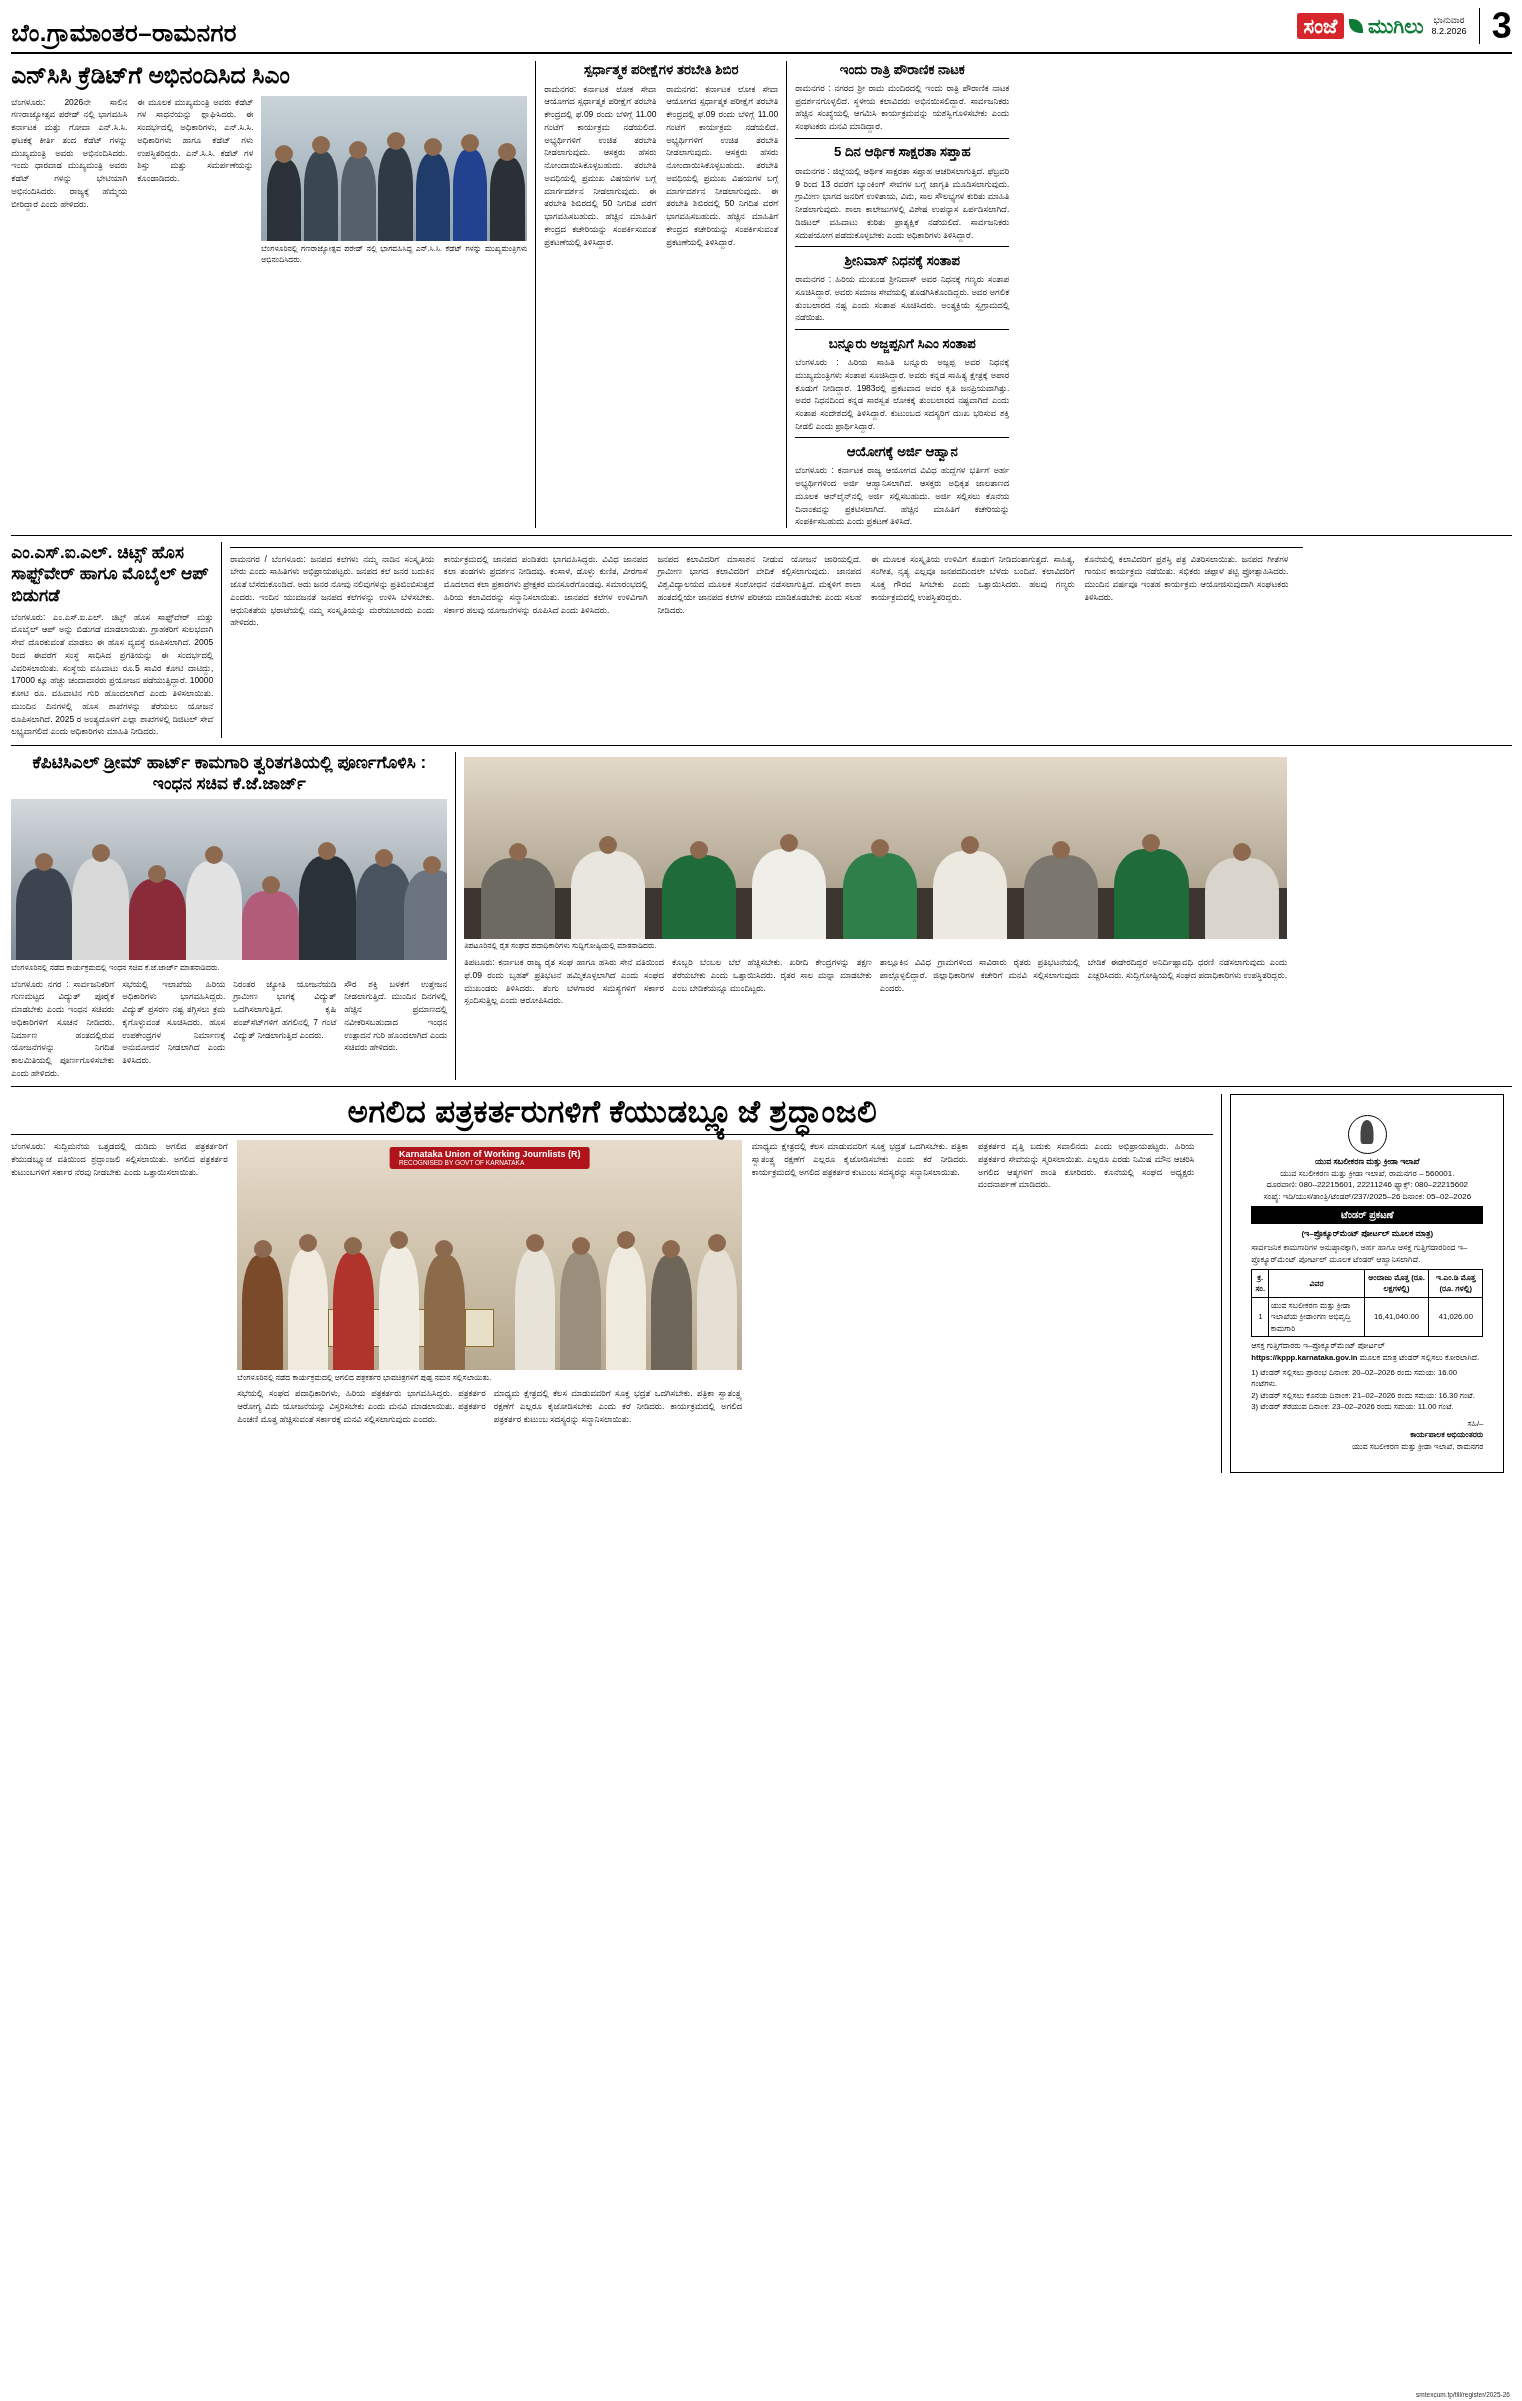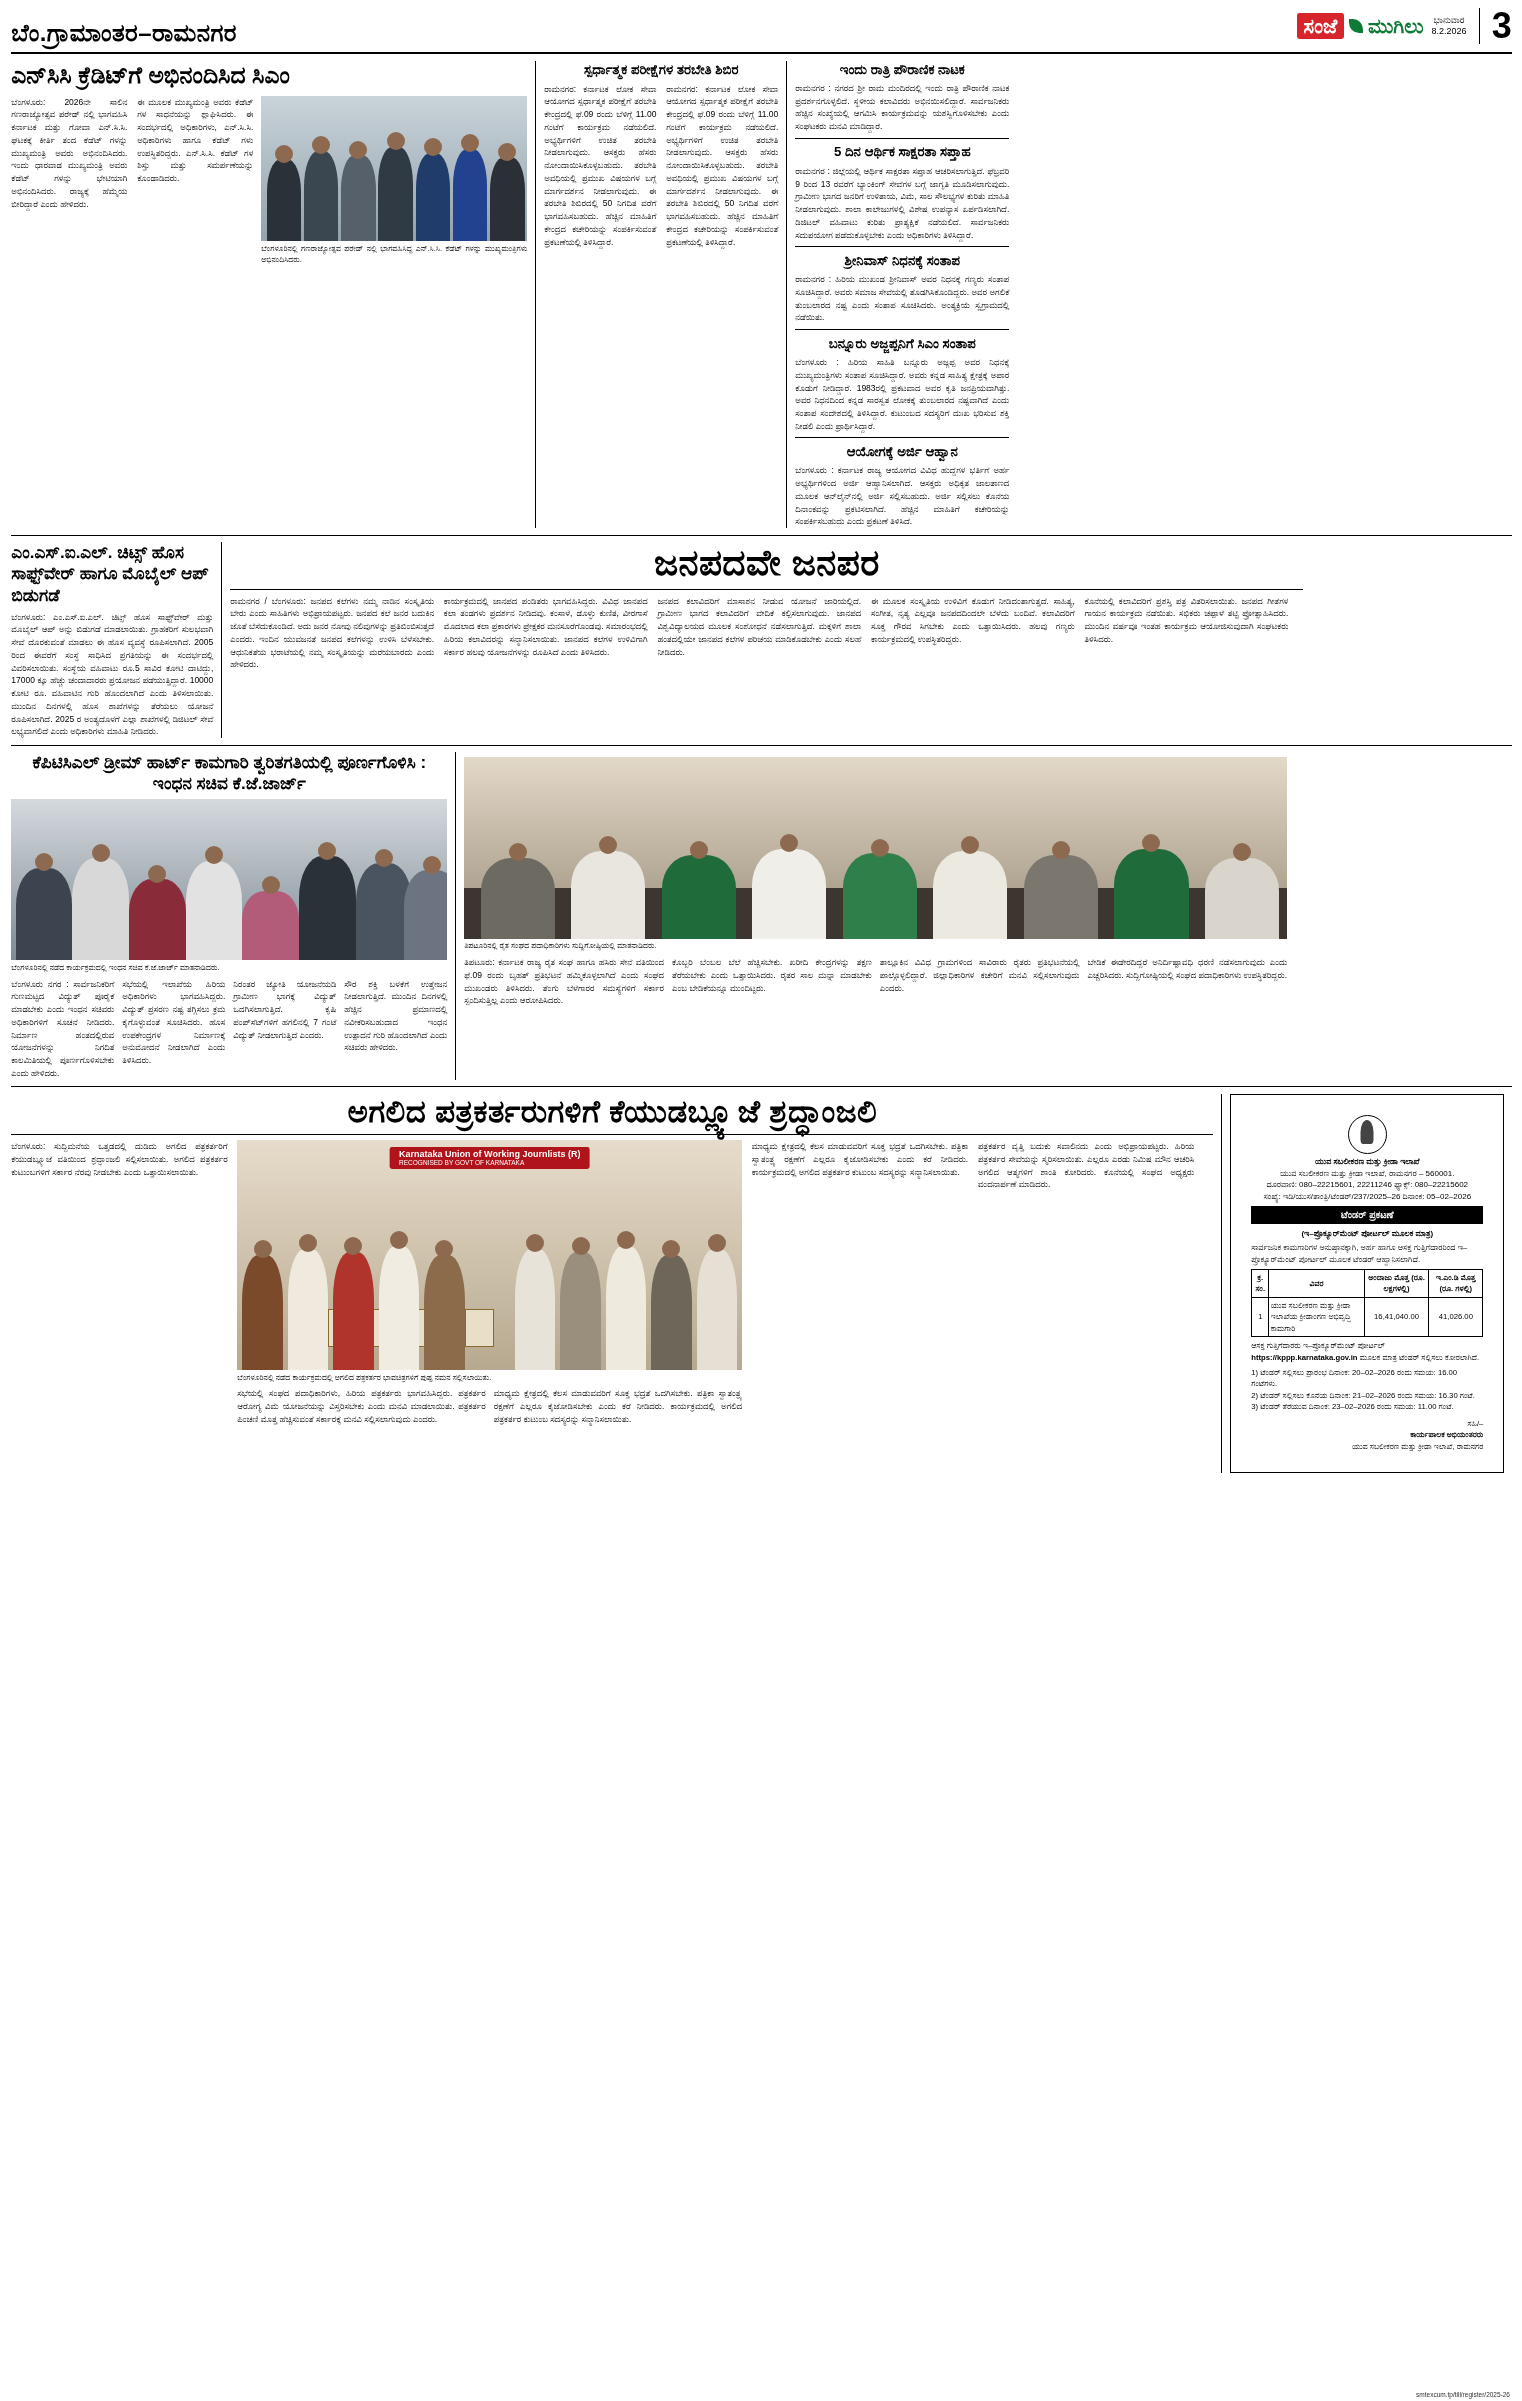--- a/index.html
+++ b/index.html
@@ -140,21 +140,20 @@
 
   <div class="grid">
     <div style="width:202px;">
       <div class="hl-md">ಎಂ.ಎಸ್.ಐ.ಎಲ್. ಚಿಟ್ಸ್‌ ಹೊಸ ಸಾಫ್ಟ್‌ವೇರ್ ಹಾಗೂ ಮೊಬೈಲ್ ಆಪ್ ಬಿಡುಗಡೆ</div>
       <div class="kn" style="margin-top:4.8px;">ಬೆಂಗಳೂರು: ಎಂ.ಎಸ್.ಐ.ಎಲ್. ಚಿಟ್ಸ್‌ ಹೊಸ ಸಾಫ್ಟ್‌ವೇರ್ ಮತ್ತು ಮೊಬೈಲ್ ಆಪ್ ಅನ್ನು ಬಿಡುಗಡೆ ಮಾಡಲಾಯಿತು. ಗ್ರಾಹಕರಿಗೆ ಸುಲಭವಾಗಿ ಸೇವೆ ದೊರಕುವಂತೆ ಮಾಡಲು ಈ ಹೊಸ ವ್ಯವಸ್ಥೆ ರೂಪಿಸಲಾಗಿದೆ. 2005 ರಿಂದ ಈವರೆಗೆ ಸಂಸ್ಥೆ ಸಾಧಿಸಿದ ಪ್ರಗತಿಯನ್ನು ಈ ಸಂದರ್ಭದಲ್ಲಿ ವಿವರಿಸಲಾಯಿತು. ಸಂಸ್ಥೆಯ ವಹಿವಾಟು ರೂ.5 ಸಾವಿರ ಕೋಟಿ ದಾಟಿದ್ದು, 17000 ಕ್ಕೂ ಹೆಚ್ಚು ಚಂದಾದಾರರು ಪ್ರಯೋಜನ ಪಡೆಯುತ್ತಿದ್ದಾರೆ. 10000 ಕೋಟಿ ರೂ. ವಹಿವಾಟಿನ ಗುರಿ ಹೊಂದಲಾಗಿದೆ ಎಂದು ತಿಳಿಸಲಾಯಿತು. ಮುಂದಿನ ದಿನಗಳಲ್ಲಿ ಹೊಸ ಶಾಖೆಗಳನ್ನು ತೆರೆಯಲು ಯೋಜನೆ ರೂಪಿಸಲಾಗಿದೆ. 2025 ರ ಅಂತ್ಯದೊಳಗೆ ಎಲ್ಲಾ ಶಾಖೆಗಳಲ್ಲಿ ಡಿಜಿಟಲ್ ಸೇವೆ ಲಭ್ಯವಾಗಲಿದೆ ಎಂದು ಅಧಿಕಾರಿಗಳು ಮಾಹಿತಿ ನೀಡಿದರು.</div>
     </div>
 
     <div class="sep-v"></div>
 
     <div style="width:1073px;">
-      <div class="hl-xl">ಜನಪದವೇ ಜನಪರ</div>
       <div class="thin" style="margin:4.8px 0;"></div>
       <div style="display:flex;gap:9.7px;">
         <div class="kn" style="width:19%;">ರಾಮನಗರ / ಬೆಂಗಳೂರು: ಜನಪದ ಕಲೆಗಳು ನಮ್ಮ ನಾಡಿನ ಸಂಸ್ಕೃತಿಯ ಬೇರು ಎಂದು ಸಾಹಿತಿಗಳು ಅಭಿಪ್ರಾಯಪಟ್ಟರು. ಜನಪದ ಕಲೆ ಜನರ ಬದುಕಿನ ಜೊತೆ ಬೆಸೆದುಕೊಂಡಿದೆ. ಅದು ಜನರ ನೋವು ನಲಿವುಗಳನ್ನು ಪ್ರತಿಬಿಂಬಿಸುತ್ತದೆ ಎಂದರು. ಇಂದಿನ ಯುವಜನತೆ ಜನಪದ ಕಲೆಗಳನ್ನು ಉಳಿಸಿ ಬೆಳೆಸಬೇಕು. ಆಧುನಿಕತೆಯ ಭರಾಟೆಯಲ್ಲಿ ನಮ್ಮ ಸಂಸ್ಕೃತಿಯನ್ನು ಮರೆಯಬಾರದು ಎಂದು ಹೇಳಿದರು.</div>
         <div class="kn" style="width:19%;">ಕಾರ್ಯಕ್ರಮದಲ್ಲಿ ಜಾನಪದ ಪಂಡಿತರು ಭಾಗವಹಿಸಿದ್ದರು. ವಿವಿಧ ಜಾನಪದ ಕಲಾ ತಂಡಗಳು ಪ್ರದರ್ಶನ ನೀಡಿದವು. ಕಂಸಾಳೆ, ಡೊಳ್ಳು ಕುಣಿತ, ವೀರಗಾಸೆ ಮೊದಲಾದ ಕಲಾ ಪ್ರಕಾರಗಳು ಪ್ರೇಕ್ಷಕರ ಮನಸೂರೆಗೊಂಡವು. ಸಮಾರಂಭದಲ್ಲಿ ಹಿರಿಯ ಕಲಾವಿದರನ್ನು ಸನ್ಮಾನಿಸಲಾಯಿತು. ಜಾನಪದ ಕಲೆಗಳ ಉಳಿವಿಗಾಗಿ ಸರ್ಕಾರ ಹಲವು ಯೋಜನೆಗಳನ್ನು ರೂಪಿಸಿದೆ ಎಂದು ತಿಳಿಸಿದರು.</div>
         <div class="kn" style="width:19%;">ಜನಪದ ಕಲಾವಿದರಿಗೆ ಮಾಸಾಶನ ನೀಡುವ ಯೋಜನೆ ಜಾರಿಯಲ್ಲಿದೆ. ಗ್ರಾಮೀಣ ಭಾಗದ ಕಲಾವಿದರಿಗೆ ವೇದಿಕೆ ಕಲ್ಪಿಸಲಾಗುವುದು. ಜಾನಪದ ವಿಶ್ವವಿದ್ಯಾಲಯದ ಮೂಲಕ ಸಂಶೋಧನೆ ನಡೆಸಲಾಗುತ್ತಿದೆ. ಮಕ್ಕಳಿಗೆ ಶಾಲಾ ಹಂತದಲ್ಲಿಯೇ ಜಾನಪದ ಕಲೆಗಳ ಪರಿಚಯ ಮಾಡಿಕೊಡಬೇಕು ಎಂದು ಸಲಹೆ ನೀಡಿದರು.</div>
         <div class="kn" style="width:19%;">ಈ ಮೂಲಕ ಸಂಸ್ಕೃತಿಯ ಉಳಿವಿಗೆ ಕೊಡುಗೆ ನೀಡಿದಂತಾಗುತ್ತದೆ. ಸಾಹಿತ್ಯ, ಸಂಗೀತ, ನೃತ್ಯ ಎಲ್ಲವೂ ಜನಪದದಿಂದಲೇ ಬೆಳೆದು ಬಂದಿವೆ. ಕಲಾವಿದರಿಗೆ ಸೂಕ್ತ ಗೌರವ ಸಿಗಬೇಕು ಎಂದು ಒತ್ತಾಯಿಸಿದರು. ಹಲವು ಗಣ್ಯರು ಕಾರ್ಯಕ್ರಮದಲ್ಲಿ ಉಪಸ್ಥಿತರಿದ್ದರು.</div>
         <div class="kn" style="width:19%;">ಕೊನೆಯಲ್ಲಿ ಕಲಾವಿದರಿಗೆ ಪ್ರಶಸ್ತಿ ಪತ್ರ ವಿತರಿಸಲಾಯಿತು. ಜನಪದ ಗೀತೆಗಳ ಗಾಯನ ಕಾರ್ಯಕ್ರಮ ನಡೆಯಿತು. ಸಭಿಕರು ಚಪ್ಪಾಳೆ ತಟ್ಟಿ ಪ್ರೋತ್ಸಾಹಿಸಿದರು. ಮುಂದಿನ ವರ್ಷವೂ ಇಂತಹ ಕಾರ್ಯಕ್ರಮ ಆಯೋಜಿಸುವುದಾಗಿ ಸಂಘಟಕರು ತಿಳಿಸಿದರು.</div>
       </div>
     </div>
   </div>

